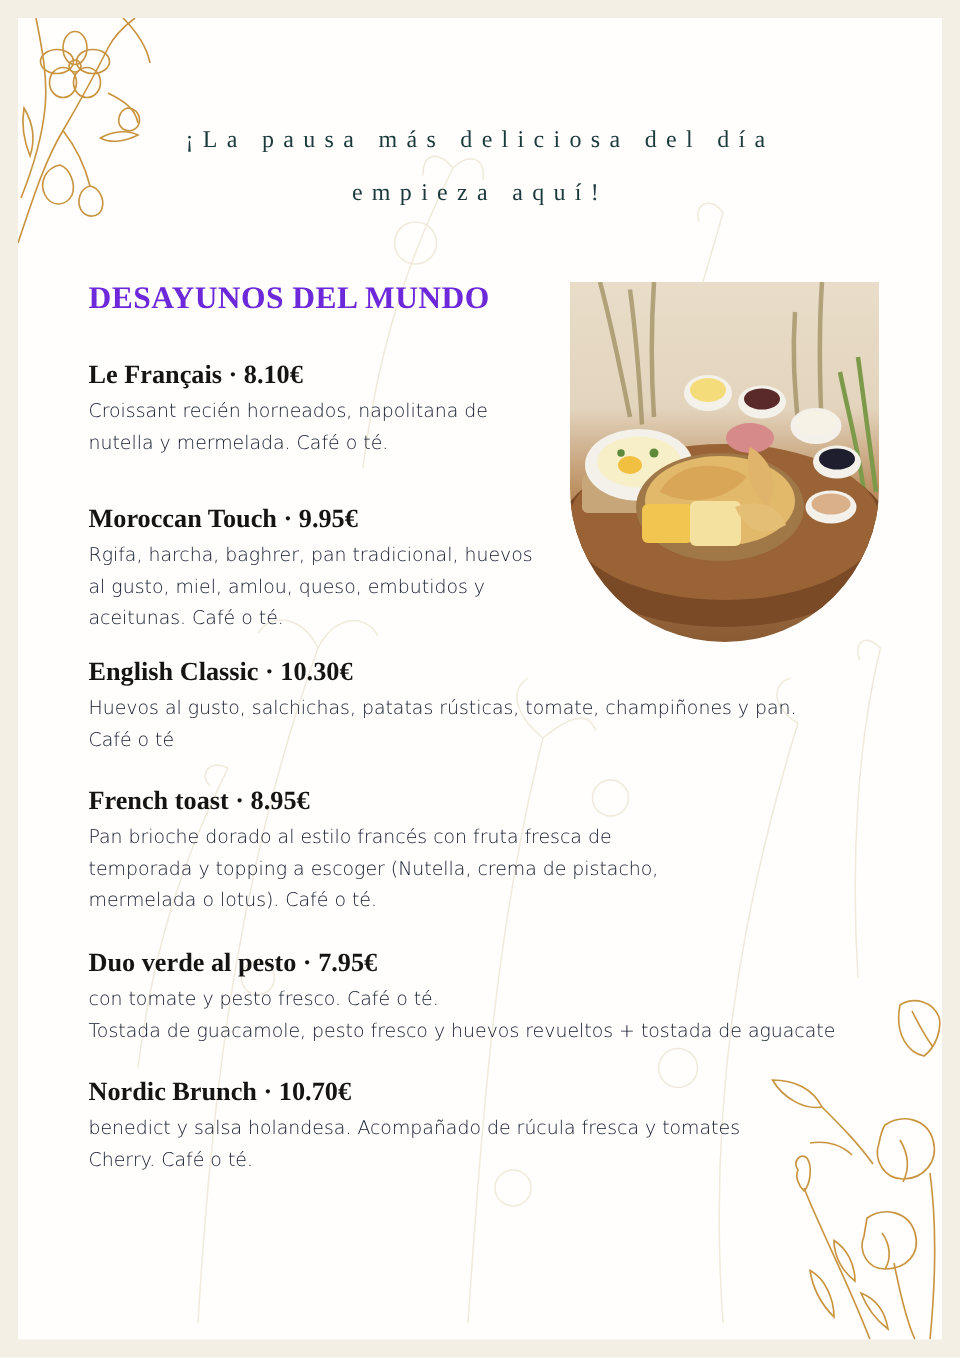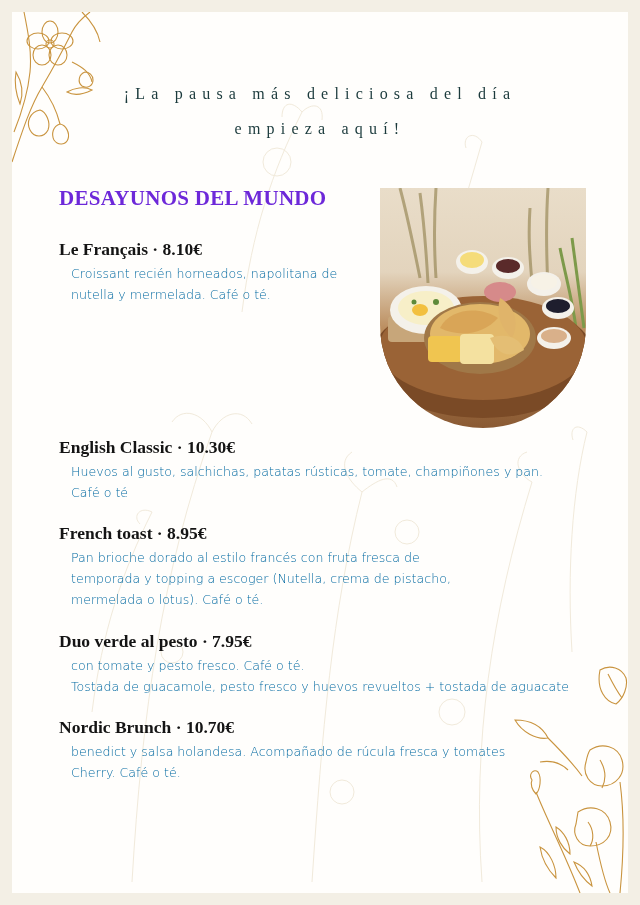--- a/index.html
+++ b/index.html
@@ -21,22 +21,22 @@
     position: absolute; left: 47px; top: 174px;
     font-family: "Liberation Serif", serif; font-weight: bold; font-size: 21px;
     color: #6d28d9; letter-spacing: 0.3px;
   }
   .item { position: absolute; left: 47px; }
   .item-title {
     font-family: "Liberation Serif", serif; font-weight: bold; font-size: 17.5px;
     color: #141414; line-height: 22px; margin-bottom: 3px;
   }
   .item-desc {
-    font-family: "DejaVu Sans", sans-serif; font-size: 12.6px; color: #0369a1;
-    line-height: 21px; font-weight: 300; margin-left: 12px;
+    font-family: "DejaVu Sans", sans-serif; font-size: 12.6px; color: #0f172a;
+    line-height: 21px; font-weight: 300;
   }
   .photo {
     position: absolute; left: 368px; top: 176px; width: 206px; height: 240px;
     border-radius: 0 0 103px 103px; overflow: hidden;
     background: linear-gradient(180deg, #e9ddc9 0%, #e3d4bd 35%, #b98a5a 60%, #8a5a33 100%);
   }
   .corner { position: absolute; }
 </style>
 </head>
 <body>
@@ -161,20 +161,28 @@
   </div>
 
   <div class="item" style="top:226px;">
     <div class="item-title">Le Français · 8.10€</div>
     <div class="item-desc">
       <div>Croissant recién horneados, napolitana de</div>
       <div>nutella y mermelada. Café o té.</div>
     </div>
   </div>
 
+  <div class="item" style="top:322px;">
+    <div class="item-title">Moroccan Touch · 9.95€</div>
+    <div class="item-desc">
+      <div>Rgifa, harcha, baghrer, pan tradicional, huevos</div>
+      <div>al gusto, miel, amlou, queso, embutidos y</div>
+      <div>aceitunas. Café o té.</div>
+    </div>
+  </div>
 
   <div class="item" style="top:424px;">
     <div class="item-title">English Classic · 10.30€</div>
     <div class="item-desc">
       <div>Huevos al gusto, salchichas, patatas rústicas, tomate, champiñones y pan.</div>
       <div>Café o té</div>
     </div>
   </div>
 
   <div class="item" style="top:510px;">

